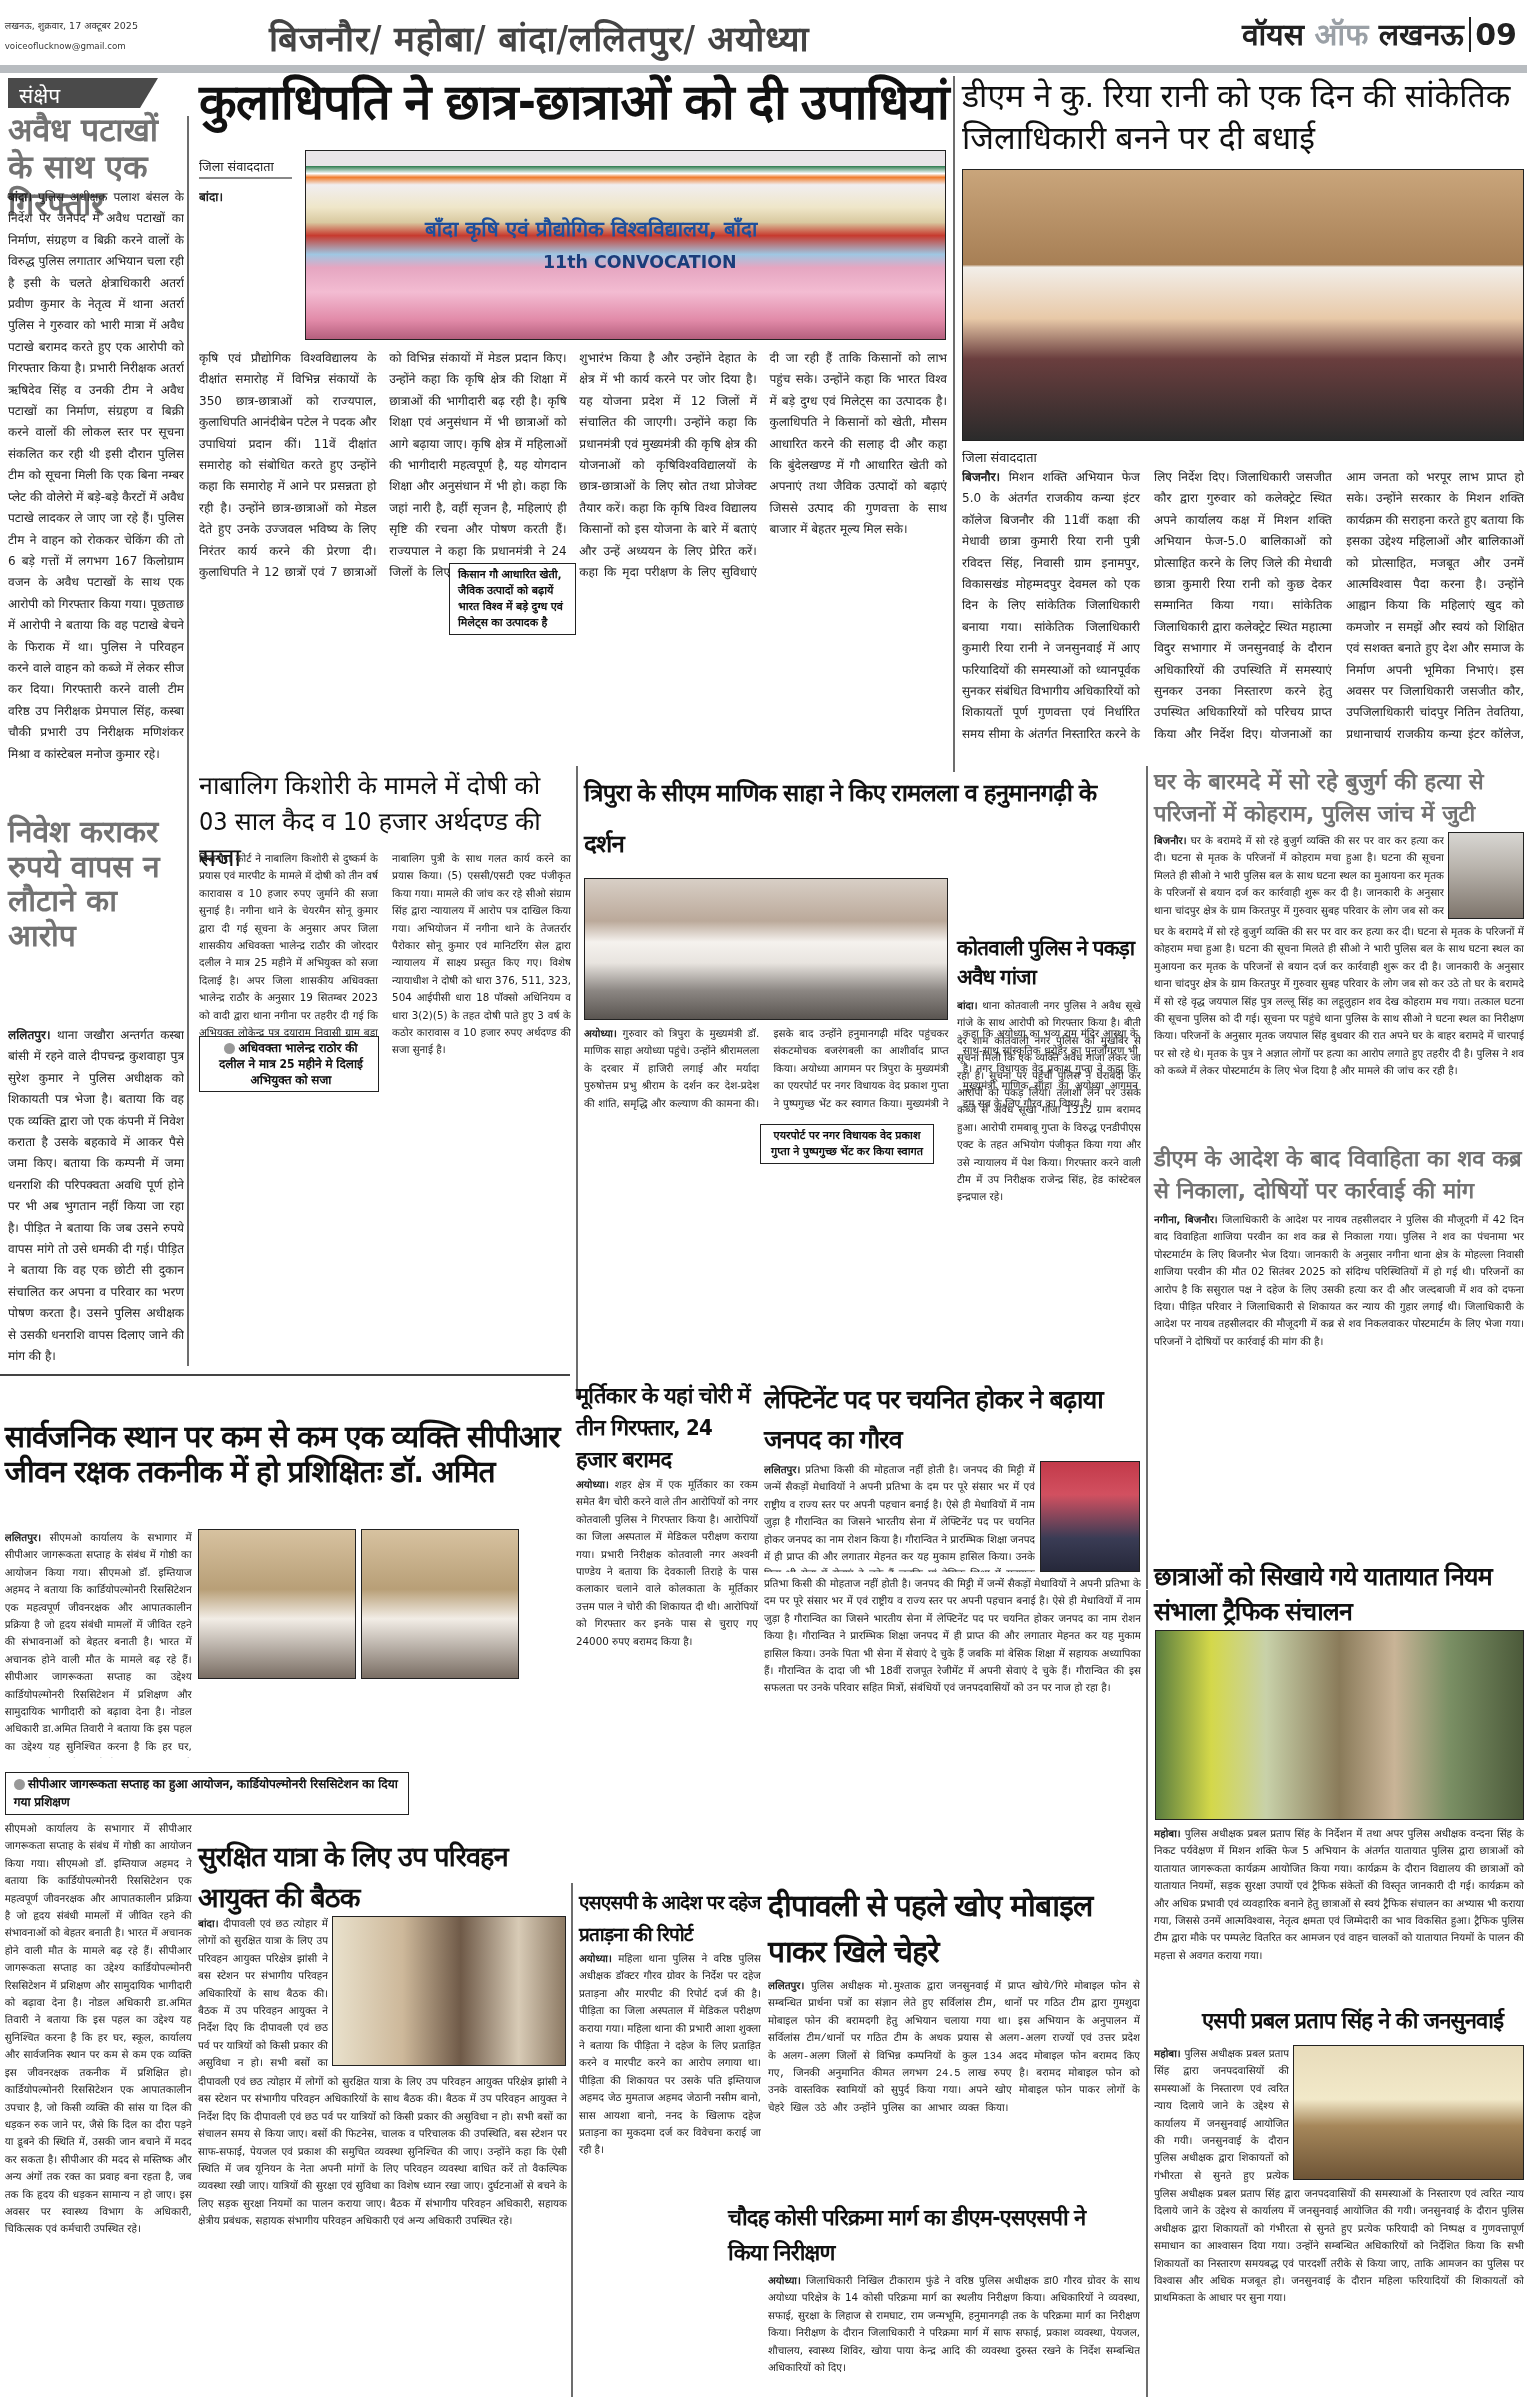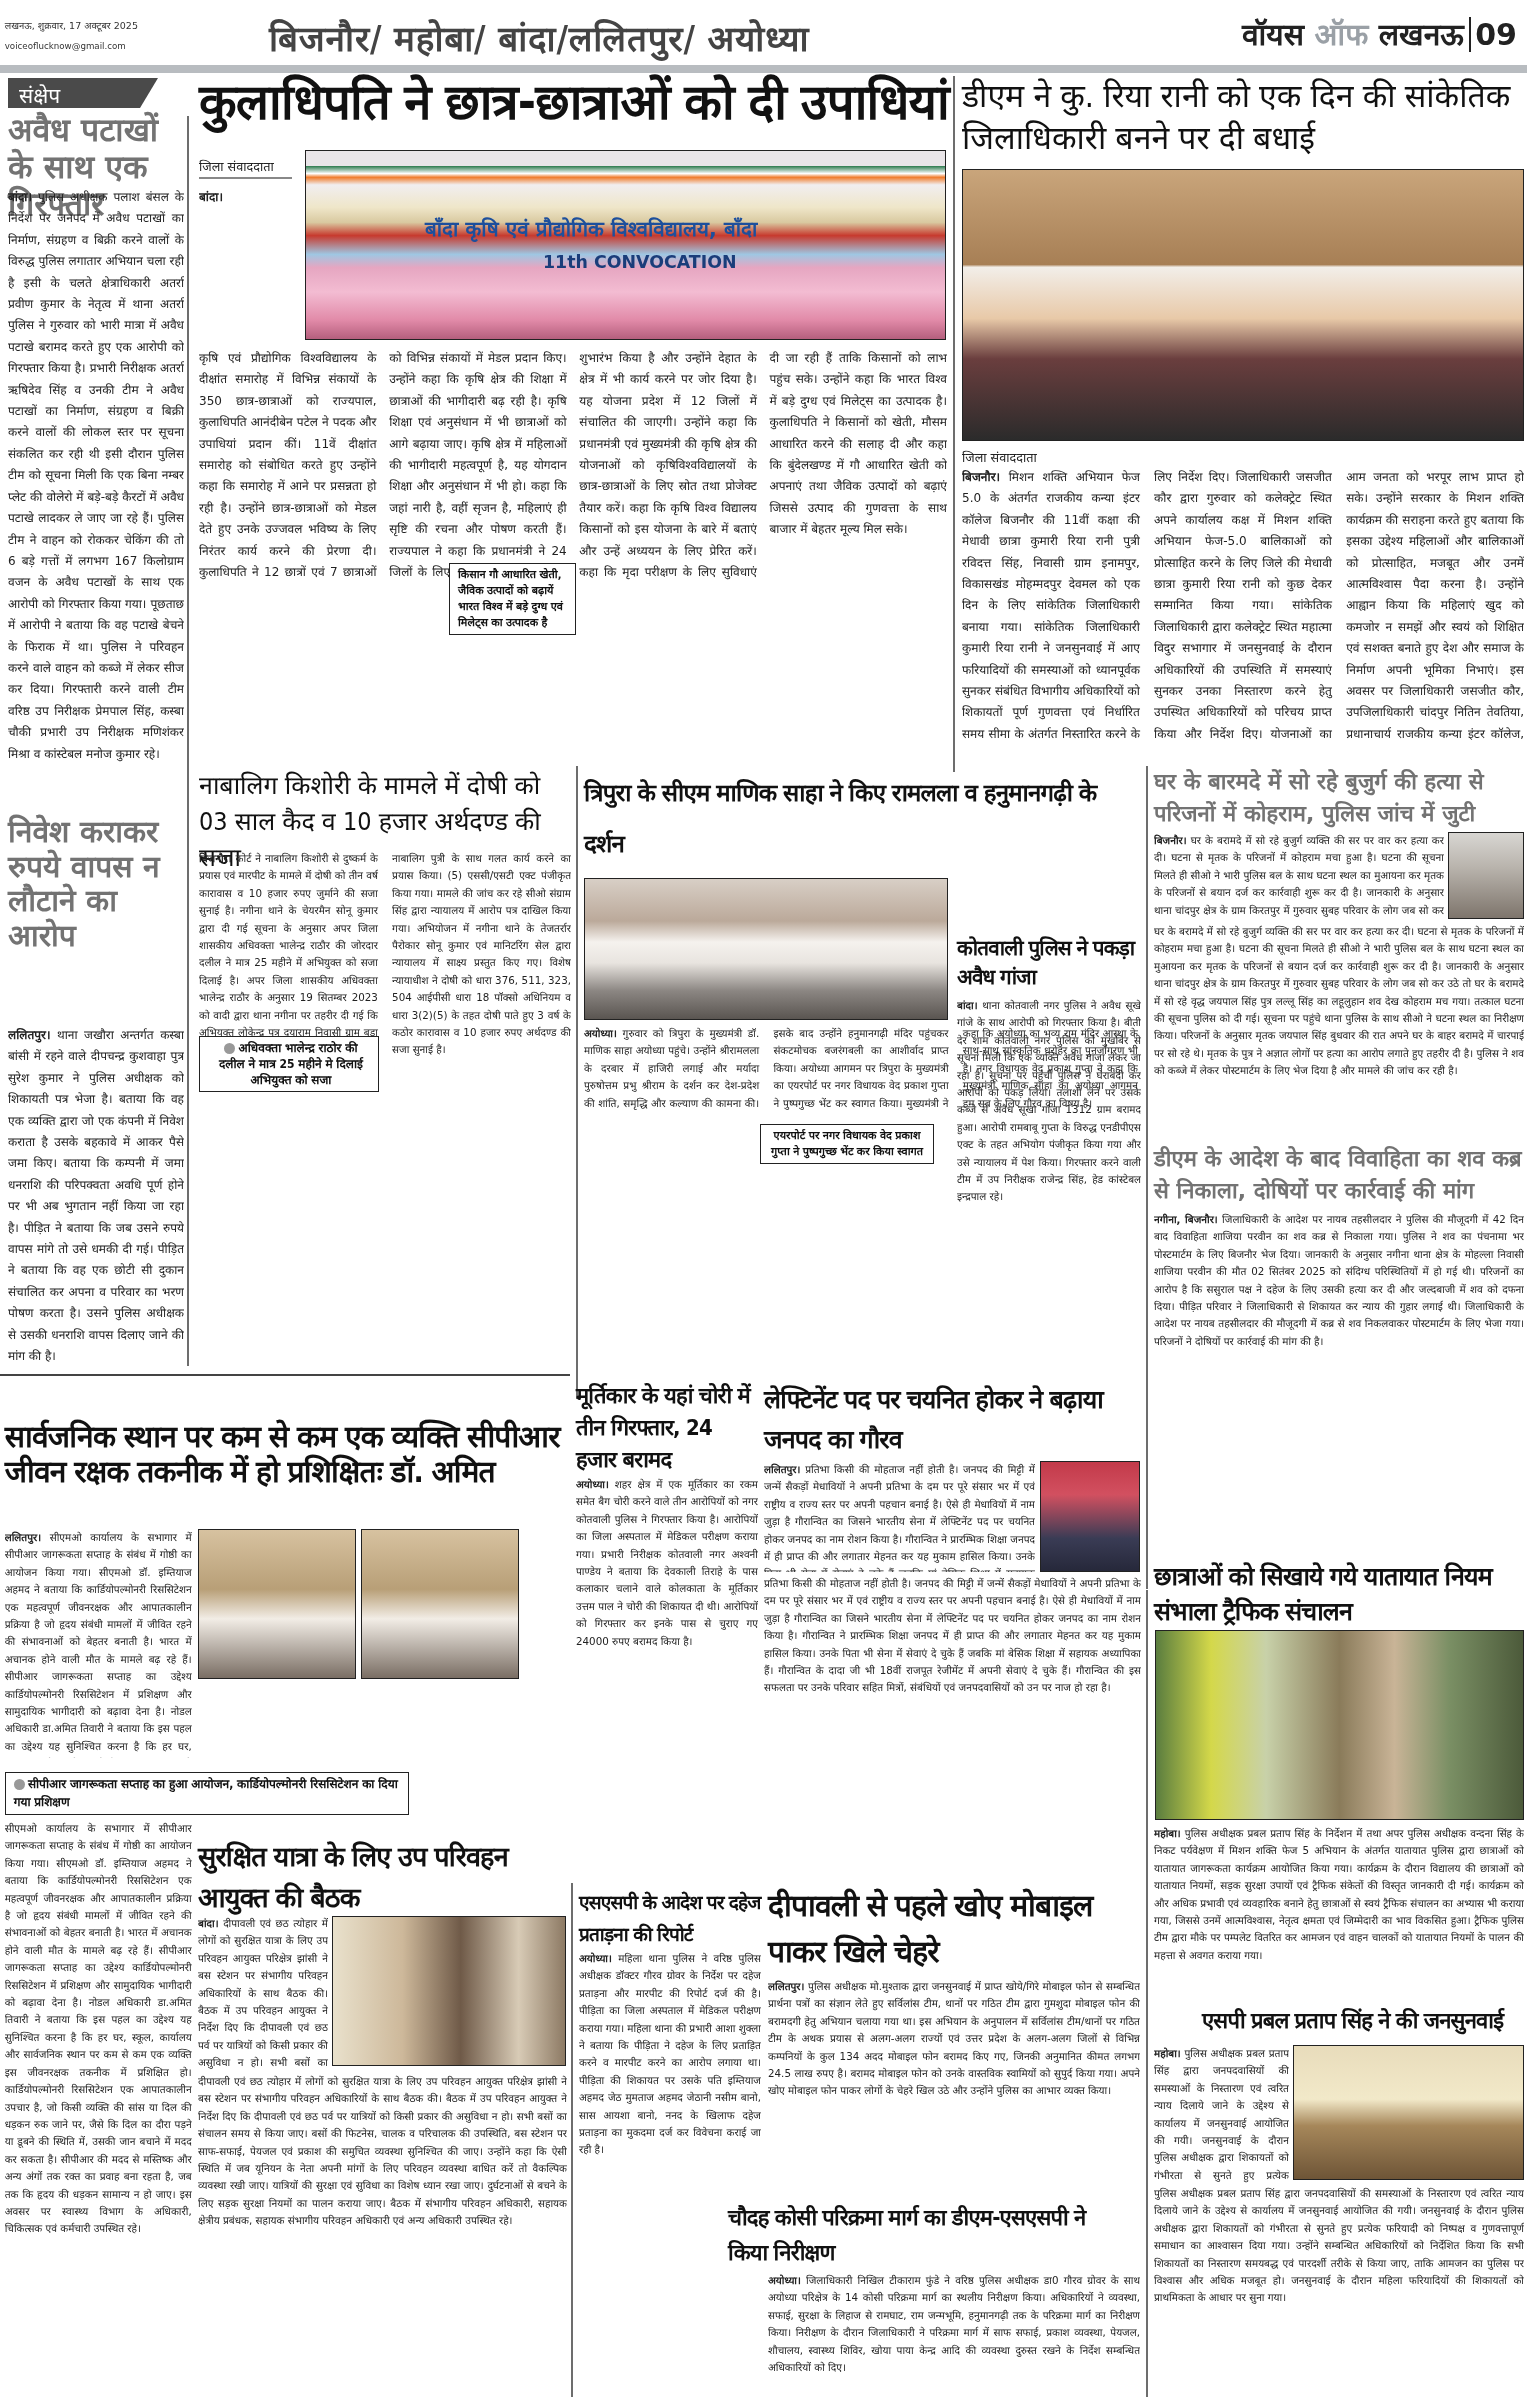--- a/index.html
+++ b/index.html
@@ -188,21 +188,21 @@
 </div>
 
 <div class="abs col-rule" style="left:571px; top:1883px; height:514px;"></div>
 <div class="abs hl-small" style="left:579px; top:1886px; width:182px; font-size:19px; line-height:32px;">एसएसपी के आदेश पर दहेज प्रताड़ना की रिपोर्ट</div>
 <div class="abs body-text" style="left:579px; top:1950px; width:182px; height:443px; font-size:10.3px; line-height:17.4px;">
   <span class="dateline">अयोध्या।</span>
   <span>महिला थाना पुलिस ने वरिष्ठ पुलिस अधीक्षक डॉक्टर गौरव ग्रोवर के निर्देश पर दहेज प्रताड़ना और मारपीट की रिपोर्ट दर्ज की है। पीड़िता का जिला अस्पताल में मेडिकल परीक्षण कराया गया। महिला थाना की प्रभारी आशा शुक्ला ने बताया कि पीड़िता ने दहेज के लिए प्रताड़ित करने व मारपीट करने का आरोप लगाया था। पीड़िता की शिकायत पर उसके पति इम्तियाज अहमद जेठ मुमताज अहमद जेठानी नसीम बानो, सास आयशा बानो, ननद के खिलाफ दहेज प्रताड़ना का मुकदमा दर्ज कर विवेचना कराई जा रही है।</span>
 </div>
 
 <div class="abs hl-small" style="left:768px; top:1883px; width:372px; font-size:30px; line-height:46px;">दीपावली से पहले खोए मोबाइल पाकर खिले चेहरे</div>
-<div class="abs body-text" style="left:768px; top:1978px; width:372px; height:222px; font-size:10.3px; line-height:17.4px;">
+<div class="abs body-text" style="left:768px; top:1978px; width:372px; height:222px; font-size:10.3px; line-height:17.4px;font-family:Liberation Mono, monospace;">
   <span class="dateline">ललितपुर।</span>
   <span>पुलिस अधीक्षक मो.मुश्ताक द्वारा जनसुनवाई में प्राप्त खोये/गिरे मोबाइल फोन से सम्बन्धित प्रार्थना पत्रों का संज्ञान लेते हुए सर्विलांस टीम, थानों पर गठित टीम द्वारा गुमशुदा मोबाइल फोन की बरामदगी हेतु अभियान चलाया गया था। इस अभियान के अनुपालन में सर्विलांस टीम/थानों पर गठित टीम के अथक प्रयास से अलग-अलग राज्यों एवं उत्तर प्रदेश के अलग-अलग जिलों से विभिन्न कम्पनियों के कुल 134 अदद मोबाइल फोन बरामद किए गए, जिनकी अनुमानित कीमत लगभग 24.5 लाख रुपए है। बरामद मोबाइल फोन को उनके वास्तविक स्वामियों को सुपुर्द किया गया। अपने खोए मोबाइल फोन पाकर लोगों के चेहरे खिल उठे और उन्होंने पुलिस का आभार व्यक्त किया।</span>
 </div>
 
 <div class="abs hl-small" style="left:728px; top:2200px; width:372px; font-size:22px; line-height:35px;">चौदह कोसी परिक्रमा मार्ग का डीएम-एसएसपी ने किया निरीक्षण</div>
 <div class="abs body-text" style="left:768px; top:2272px; width:372px; height:125px; font-size:10.3px; line-height:17.4px;">
   <span class="dateline">अयोध्या।</span>
   <span>जिलाधिकारी निखिल टीकाराम फुंडे ने वरिष्ठ पुलिस अधीक्षक डा0 गौरव ग्रोवर के साथ अयोध्या परिक्षेत्र के 14 कोसी परिक्रमा मार्ग का स्थलीय निरीक्षण किया। अधिकारियों ने व्यवस्था, सफाई, सुरक्षा के लिहाज से रामघाट, राम जन्मभूमि, हनुमानगढ़ी तक के परिक्रमा मार्ग का निरीक्षण किया। निरीक्षण के दौरान जिलाधिकारी ने परिक्रमा मार्ग में साफ सफाई, प्रकाश व्यवस्था, पेयजल, शौचालय, स्वास्थ्य शिविर, खोया पाया केन्द्र आदि की व्यवस्था दुरुस्त रखने के निर्देश सम्बन्धित अधिकारियों को दिए।</span>
 </div>
 

